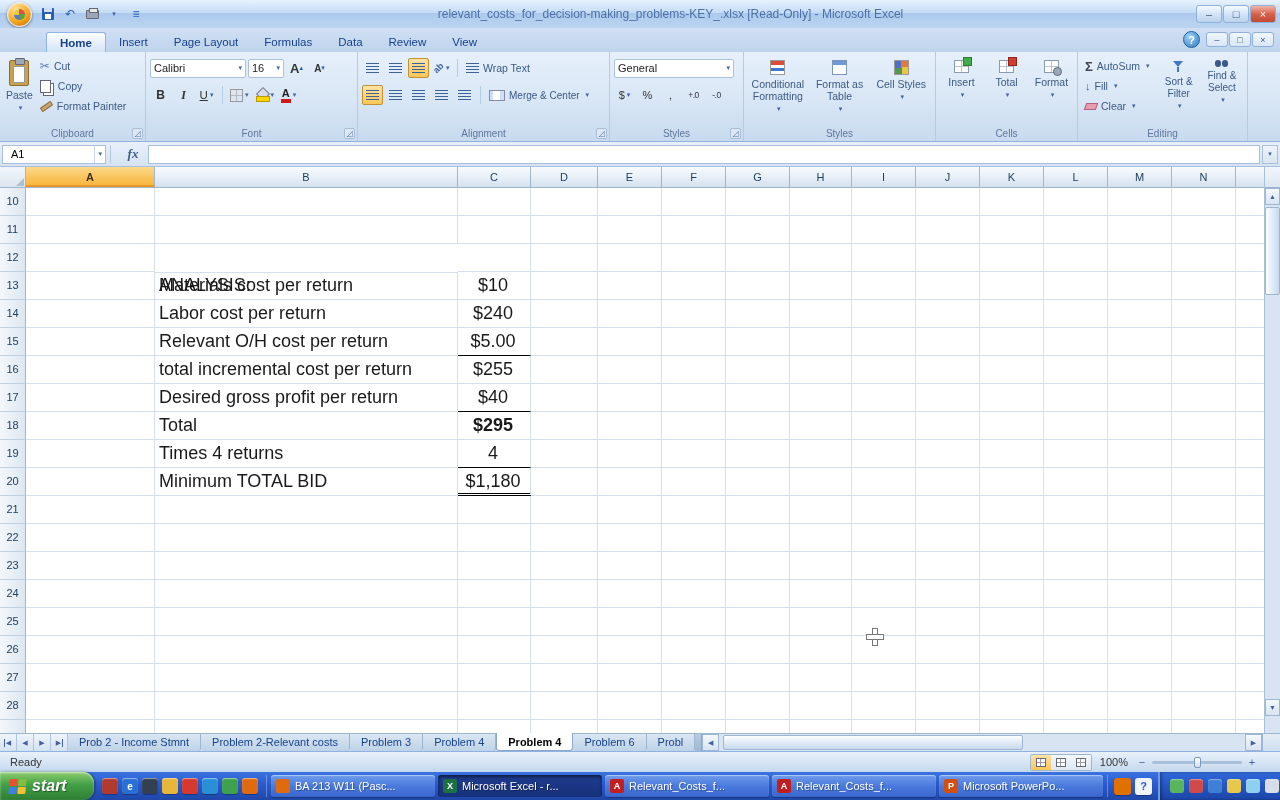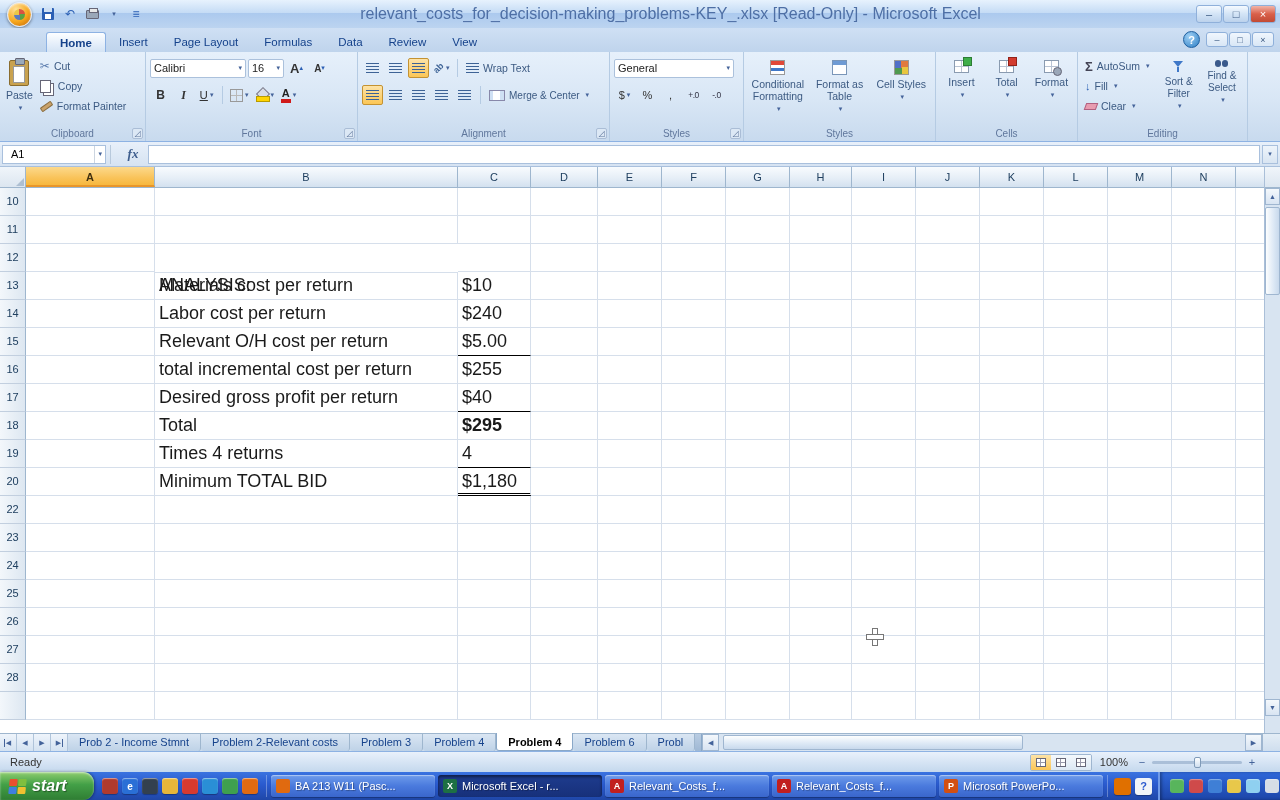--- a/index.html
+++ b/index.html
@@ -18,21 +18,21 @@
     background: conic-gradient(#d43f3f 0 90deg, #3fa045 90deg 180deg, #3f6fd4 180deg 270deg, #e8c63f 270deg); opacity:.85;}
   .qat { display: flex; align-items: center; gap: 4px; margin-left: 4px; }
   .qat-btn { width: 18px; height: 18px; display: flex; align-items: center; justify-content: center;
     border-radius: 3px; color: #2b5fb4; font-size: 12px; }
   .i-floppy { width: 12px; height: 12px; background: #2b5fb4; border-radius: 1px; position: relative; }
   .i-floppy::before { content:""; position:absolute; left:2px; top:0; width:8px; height:4px; background:#cfe0f4; }
   .i-floppy::after { content:""; position:absolute; left:3px; bottom:1px; width:6px; height:5px; background:#fff; }
   .i-printer { width: 13px; height: 9px; background: #9aa7b8; border: 1px solid #667; border-radius: 1px; position: relative; }
   .i-printer::before { content:""; position:absolute; left:2px; top:-3px; width:7px; height:3px; background:#e8e8e8; border:1px solid #667; }
   .qat-dd { font-size: 7px; color: #44639a; }
-  .title-text { flex: 1; text-align: center; color: #4e6fa5; font-size: 16px; white-space: nowrap; overflow: hidden; }
+  .title-text { flex: 1; text-align: center; color: #4e6fa5; font-size: 12px; white-space: nowrap; overflow: hidden; }
   .win-controls { display: flex; gap: 1px; margin-right: 4px; }
   .wc-btn { width: 26px; height: 18px; display: flex; align-items: center; justify-content: center;
     font-size: 11px; color: #3c5a82; background: linear-gradient(#f5faff,#d3e4f6 50%,#bcd2ec);
     border: 1px solid #8fb0da; border-radius: 3px; }
   .wc-btn.close { background: linear-gradient(#f2b5a8,#d9604a 50%,#c14a35); color: #fff; }
 
   
   .tabrow { position: absolute; top: 28px; left: 0; width: 1280px; height: 24px;
     background: linear-gradient(#cfe0f4, #bfd4ec); display: flex; align-items: flex-end; padding-left: 46px; }
   .rtab { padding: 4px 13px 3px; font-size: 11.5px; color: #15428b; }
@@ -150,21 +150,21 @@
   .colh.sel { background: linear-gradient(#fcd98c, #f9c35a 60%, #f7b83e); border-bottom: 2px solid #e8962a; color: #403010; font-weight: bold; }
   .colh.fillcol { border-right: none; }
   .grid-rows { position: relative; height: 545px; overflow: hidden; }
   .grow { display: flex; height: 28px; }
   .rowh { width: 26px; flex-shrink: 0; background: linear-gradient(to right, #f3f7fb, #dde7f1);
     border-right: 1px solid #9eb6ce; border-bottom: 1px solid #c2cfdf; font-size: 11px; color: #204060;
     text-align: center; line-height: 27px; }
   .cell { border-right: 1px solid #d6dfeb; border-bottom: 1px solid #d6dfeb; flex-shrink: 0;
     font-size: 18px; color: #1a1a1a; line-height: 27px; white-space: nowrap; padding: 0 4px; overflow: visible; }
   .cell.lab { overflow: visible; z-index: 2; }
-  .cell.val { text-align: left; padding-right: 6px; }
+  .cell.val { text-align: center; padding-right: 6px; }
   .cell.bs { border-bottom: 1px solid #000; }
   .cell.bd { border-bottom: 3px double #000; }
 
   
   .cursor-plus { position: absolute; left: 866px; top: 628px; width: 18px; height: 18px; z-index: 50; }
   .cursor-plus .v { position: absolute; left: 6px; top: 0; width: 6px; height: 18px; background: #fff; border: 1px solid #777; }
   .cursor-plus .h { position: absolute; left: 0; top: 6px; width: 18px; height: 6px; background: #fff; border: 1px solid #777; }
   .cursor-plus .c { position: absolute; left: 7px; top: 7px; width: 4px; height: 4px; background: #fff; z-index: 2; }
 
   
@@ -764,20 +764,38 @@
         <div class="cell" style="width: 62px;"></div>
         <div class="cell" style="width: 64px;"></div>
         <div class="cell" style="width: 64px;"></div>
         <div class="cell" style="width: 64px;"></div>
         <div class="cell" style="width: 64px;"></div>
         <div class="cell" style="width: 64px;"></div>
         <div class="cell" style="width: 64px;"></div>
         <div class="cell" style="flex: 1 1 0%; border-right: none;"></div>
       </div>
       <div class="grow">
+        <div class="rowh">21</div>
+        <div class="cell" style="width: 129px;"></div>
+        <div class="cell" style="width: 303px;"></div>
+        <div class="cell" style="width: 73px;"></div>
+        <div class="cell" style="width: 67px;"></div>
+        <div class="cell" style="width: 64px;"></div>
+        <div class="cell" style="width: 64px;"></div>
+        <div class="cell" style="width: 64px;"></div>
+        <div class="cell" style="width: 62px;"></div>
+        <div class="cell" style="width: 64px;"></div>
+        <div class="cell" style="width: 64px;"></div>
+        <div class="cell" style="width: 64px;"></div>
+        <div class="cell" style="width: 64px;"></div>
+        <div class="cell" style="width: 64px;"></div>
+        <div class="cell" style="width: 64px;"></div>
+        <div class="cell" style="flex: 1 1 0%; border-right: none;"></div>
+      </div>
+      <div class="grow">
         <div class="rowh">22</div>
         <div class="cell" style="width: 129px;"></div>
         <div class="cell" style="width: 303px;"></div>
         <div class="cell" style="width: 73px;"></div>
         <div class="cell" style="width: 67px;"></div>
         <div class="cell" style="width: 64px;"></div>
         <div class="cell" style="width: 64px;"></div>
         <div class="cell" style="width: 64px;"></div>
         <div class="cell" style="width: 62px;"></div>
         <div class="cell" style="width: 64px;"></div>

